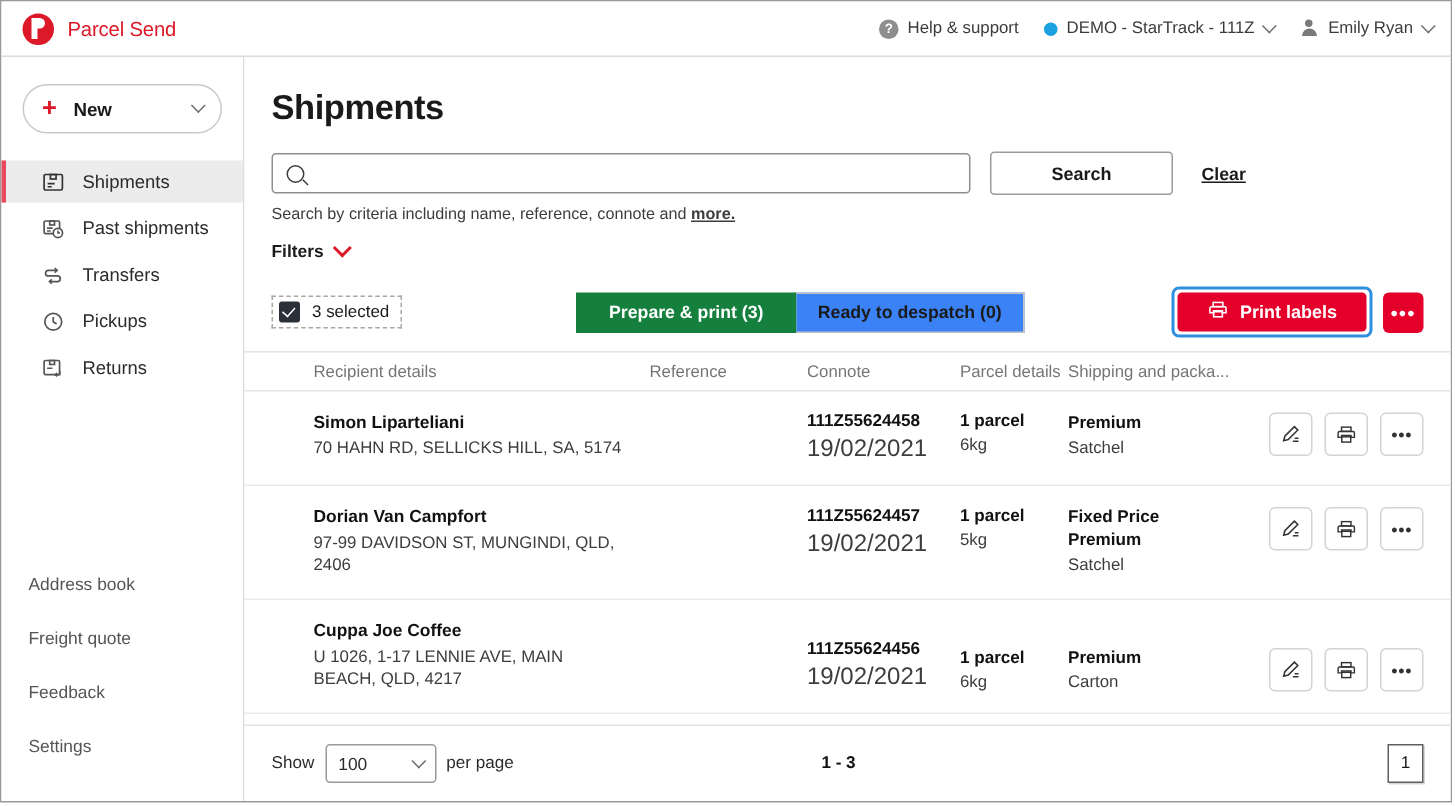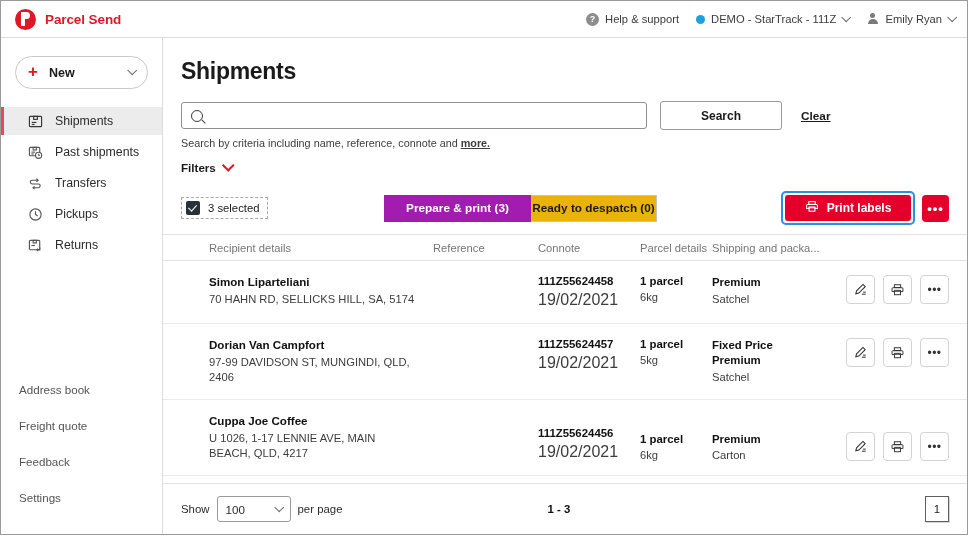--- a/index.html
+++ b/index.html
@@ -49,21 +49,21 @@
   .ap-logo:after{
     content:"";
     position:absolute;
     left:8px; top:3.5px;
     width:7px; height:7px;
     border-radius:0 7px 7px 0;
     background:#fff;
   }
   .brand-name {
     font-size:13.5px;
-    font-weight:bold;
+    font-weight:normal;
     color:#dc1928;
     letter-spacing:-0.1px;
     text-align:right;
   }
   .top-right { display:flex; align-items:center; gap:17px; }
   .top-item {
     display:flex; align-items:center; gap:6px;
     font-size:11.2px; color:#3b3b3b;
     white-space:nowrap;
   }
@@ -230,22 +230,22 @@
     content:"";position:absolute;left:4px;top:2px;width:4px;height:7px;
     border-right:1.8px solid #fff;border-bottom:1.8px solid #fff;
     transform:rotate(42deg);
   }
   .tabs { display:flex; position:absolute; left:383px; }
   .tab {
     height:27px; display:flex;align-items:center;justify-content:center;
     font-size:11.8px; font-weight:bold;
     box-sizing:border-box;
   }
-  .tab.active { background:#a21caf; color:#fff; width:147px; }
-  .tab.inactive { background:#eab308; color:#1a1a1a; width:126px; border:1px solid #c3c3c3; border-left:none; }
+  .tab.active { background:#15803d; color:#fff; width:147px; }
+  .tab.inactive { background:#3b82f6; color:#1a1a1a; width:152px; border:1px solid #c3c3c3; border-left:none; }
   .toolbar-right { display:flex; align-items:center; gap:7px; margin-left:auto; }
   .print-wrap {
     border:2px solid #2e8fe0; border-radius:5px; padding:2px;
   }
   .print-btn {
     background:#e4002b; color:#fff;
     width:126px;height:26px;border-radius:3px;
     display:flex;align-items:center;justify-content:center;gap:8px;
     font-size:12px;font-weight:bold;
   }

